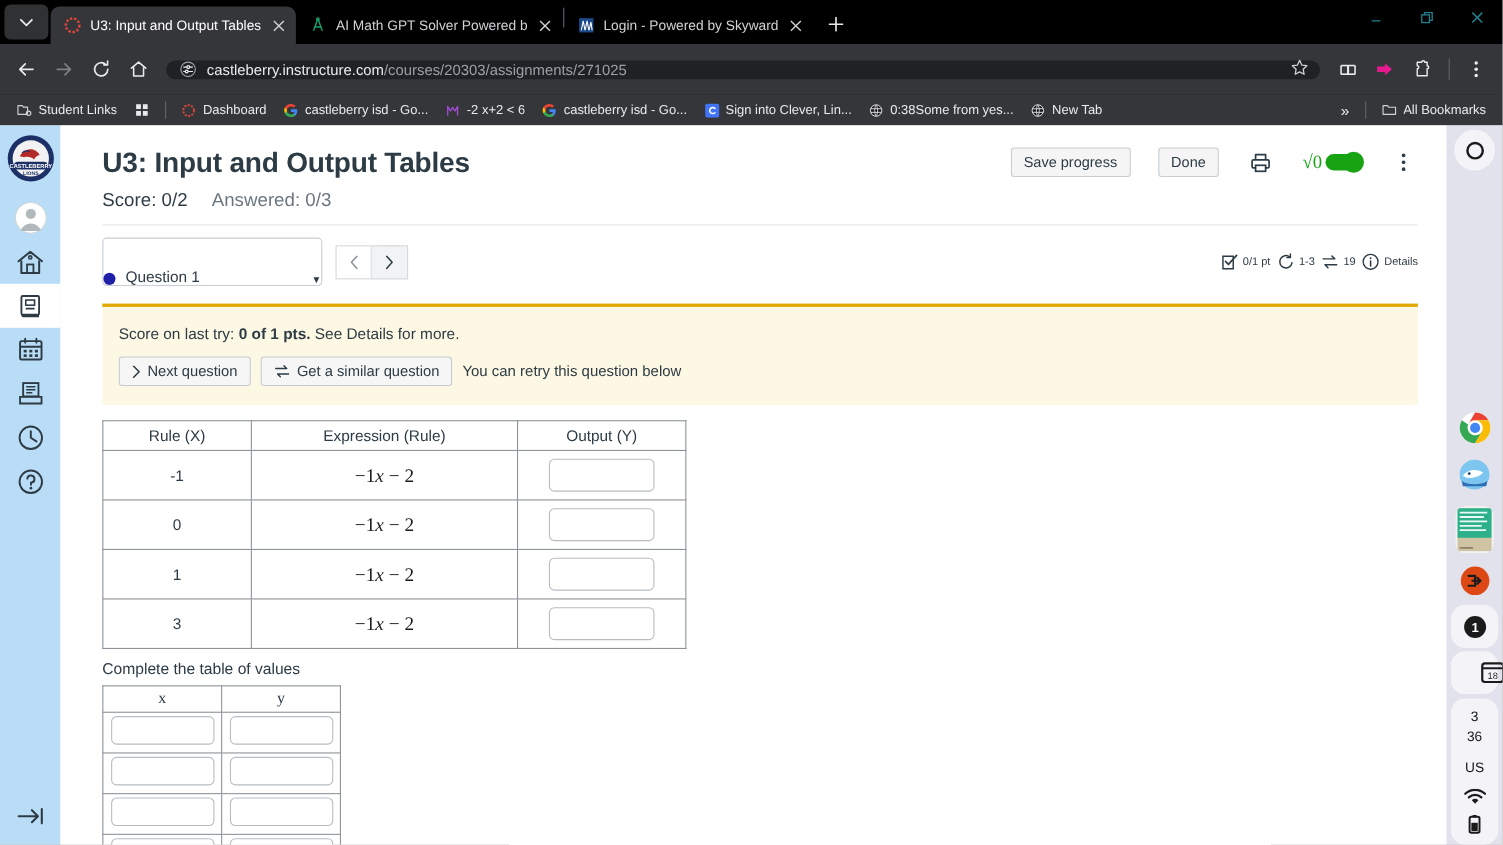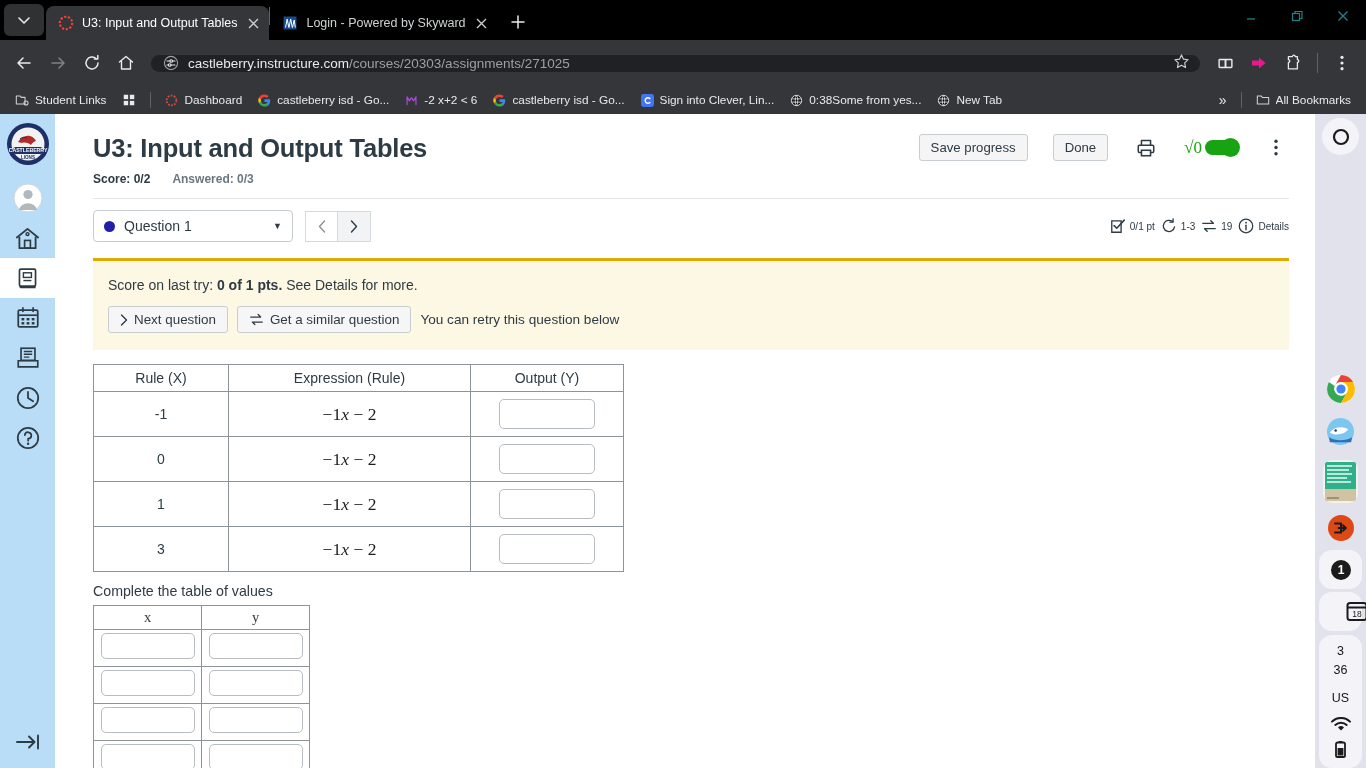--- a/index.html
+++ b/index.html
@@ -75,27 +75,27 @@
   }
   .nav-logo { width:44px;height:44px;border-radius:50%;overflow:hidden;margin-bottom:12px; display:block;}
   .nav-item { width:55px;height:40px;display:flex;align-items:center;justify-content:center;color:#2d3b45; }
   .nav-item.current { background:#ffffff; }
   .nav-expand { position:absolute; bottom:6px; left:0; width:55px;height:40px;display:flex;align-items:center;justify-content:center;color:#2d3b45;}
 
   
   .content { flex:1; min-width:0; overflow:hidden; padding: 20px 26px 0 38px; position:relative; background:#fff; }
 
   .page-title { font-size:25.5px; font-weight:bold; color:#2d3b45; letter-spacing:-0.2px; }
-  .score-row { margin-top:9px; font-size:12px; color:#2d3b45; display:flex; gap:22px;font-weight:bold; }
+  .score-row { margin-top:9px; font-size:17px; color:#2d3b45; display:flex; gap:22px; }
   .score-row .muted { color:#6b7780; }
 
   .qbar { margin-top:12px; border-top:1px solid #e3e5e7; padding-top:11px; display:flex; align-items:center; }
   .qselect {
-    width:200px; height:32px; border:1px solid #c7cdd1; border-radius:4px; background:#fff;
-    display:flex; align-items:center; padding:0 10px; gap:9px; font-size:14px; color:#2d3b45;
+    width:200px; height:44px; border:1px solid #c7cdd1; border-radius:4px; background:#fff;
+    display:flex; align-items:flex-end; padding:0 0; gap:9px; font-size:14px; color:#2d3b45;
   }
   .qdot { width:11px;height:11px;border-radius:50%; flex:none;}
   .qcaret { margin-left:auto; font-size:9px; color:#2d3b45; }
   .qnav { display:flex; margin-left:12px; }
   .qnav button {
     width:33px;height:31px; border:1px solid #d4d9dc; background:#fff;
     display:flex;align-items:center;justify-content:center; color:#8a9198; font-size:14px;
   }
   .qnav button.next { background:#f2f3f4; border-left:none; color:#2d3b45;}
   .qmeta { margin-left:auto; display:flex; align-items:center; gap:6px; font-size:10px; color:#2d3b45; }
@@ -170,20 +170,32 @@
         <circle cx="8" cy="8" r="6.2" fill="none" stroke="#e1453b" stroke-width="2.2" stroke-dasharray="2.2 1.6"></circle>
       </svg>
       <span class="tab-title">U3: Input and Output Tables</span>
       <span class="tab-close">
         <svg width="11" height="11" viewBox="0 0 11 11">
             <path d="M1 1l9 9M10 1l-9 9" stroke="#cfd2d4" stroke-width="1.3"></path>
           </svg>
       </span>
     </div>
 
+    <div class="tab">
+      <svg class="favicon" viewBox="0 0 16 16">
+        <path d="M8 2l-4 11M8 2l4 11M5.2 9.5h5.6" stroke="#17a06a" stroke-width="1.3" fill="none"></path>
+        <circle cx="8" cy="2.4" r="1.1" fill="none" stroke="#17a06a" stroke-width="1.2"></circle>
+      </svg>
+      <span class="tab-title">AI Math GPT Solver Powered b</span>
+      <span class="tab-close">
+        <svg width="11" height="11" viewBox="0 0 11 11">
+            <path d="M1 1l9 9M10 1l-9 9" stroke="#cfd2d4" stroke-width="1.3"></path>
+          </svg>
+      </span>
+    </div>
     <div class="tab-sep"></div>
 
     <div class="tab">
       <svg class="favicon" viewBox="0 0 16 16">
         <rect x="1.5" y="1.5" width="13" height="13" fill="#1b4a8a"></rect>
         <path d="M3.5 12.5L5.2 4l1.6 8.5M7 12.5L8.7 4l1.6 8.5M10.5 12.5L12.2 5l1.1 7.5" stroke="#fff" stroke-width="1" fill="none"></path>
       </svg>
       <span class="tab-title">Login - Powered by Skyward</span>
       <span class="tab-close">
         <svg width="11" height="11" viewBox="0 0 11 11">

